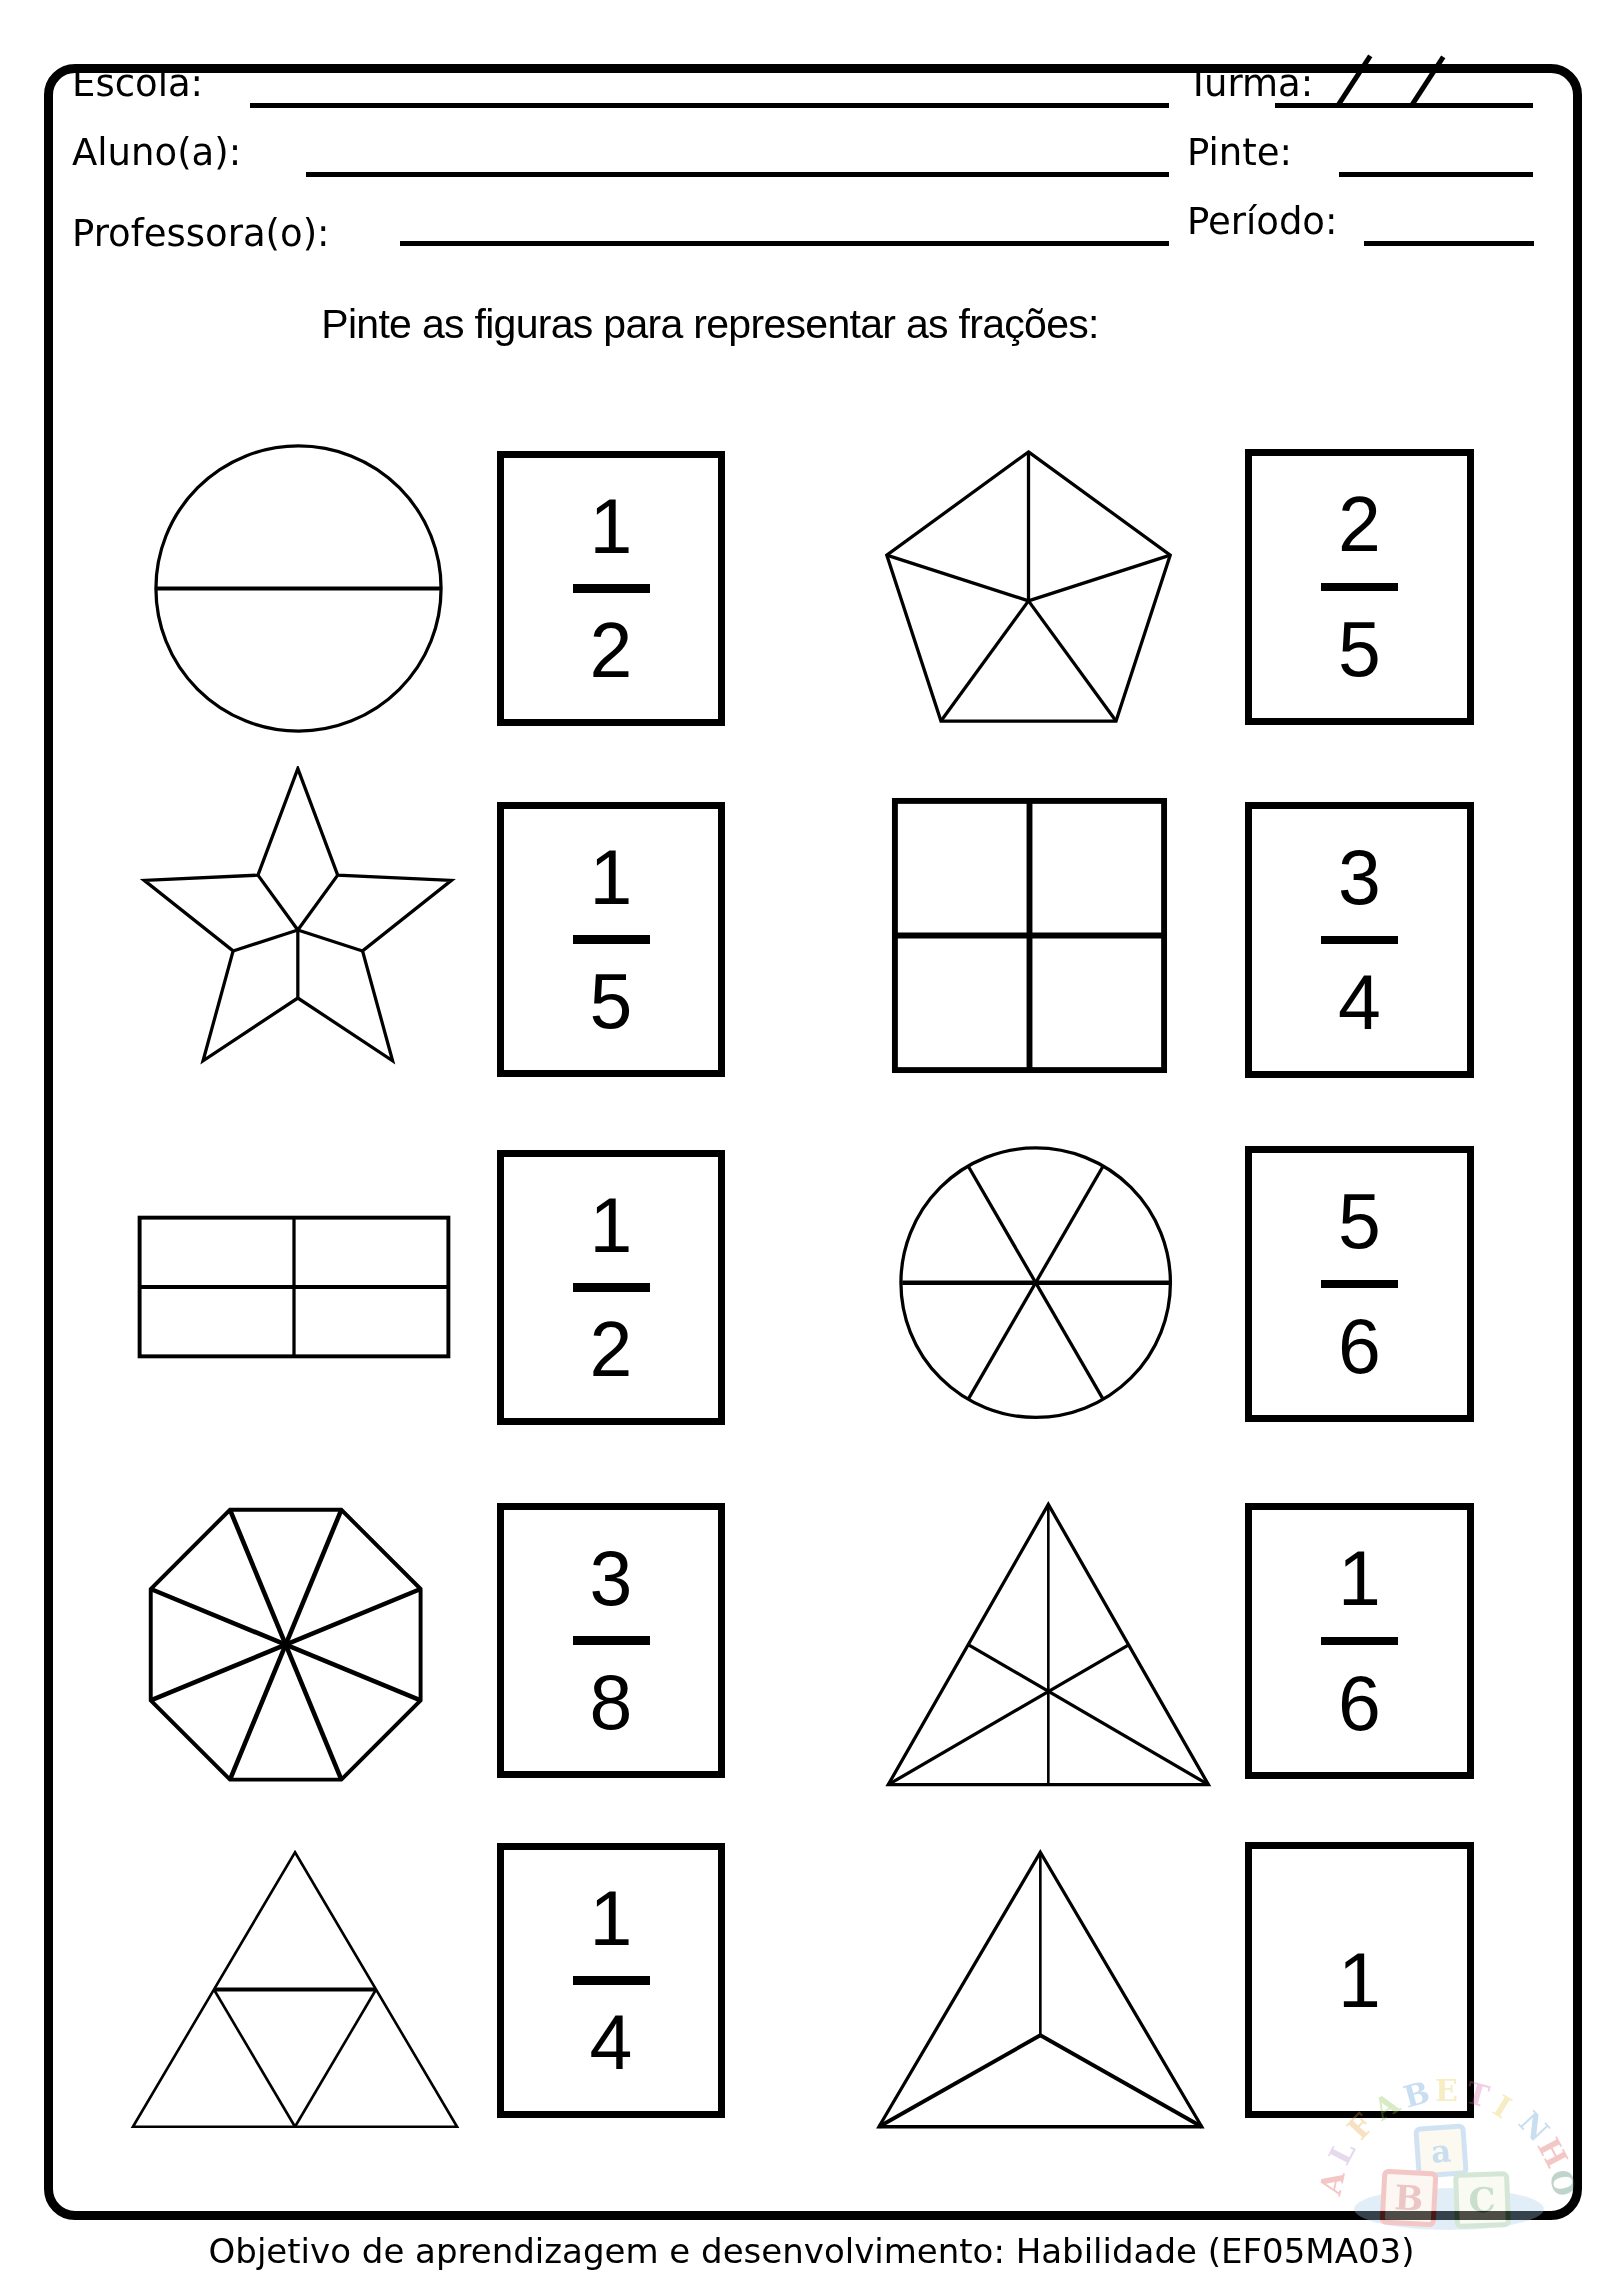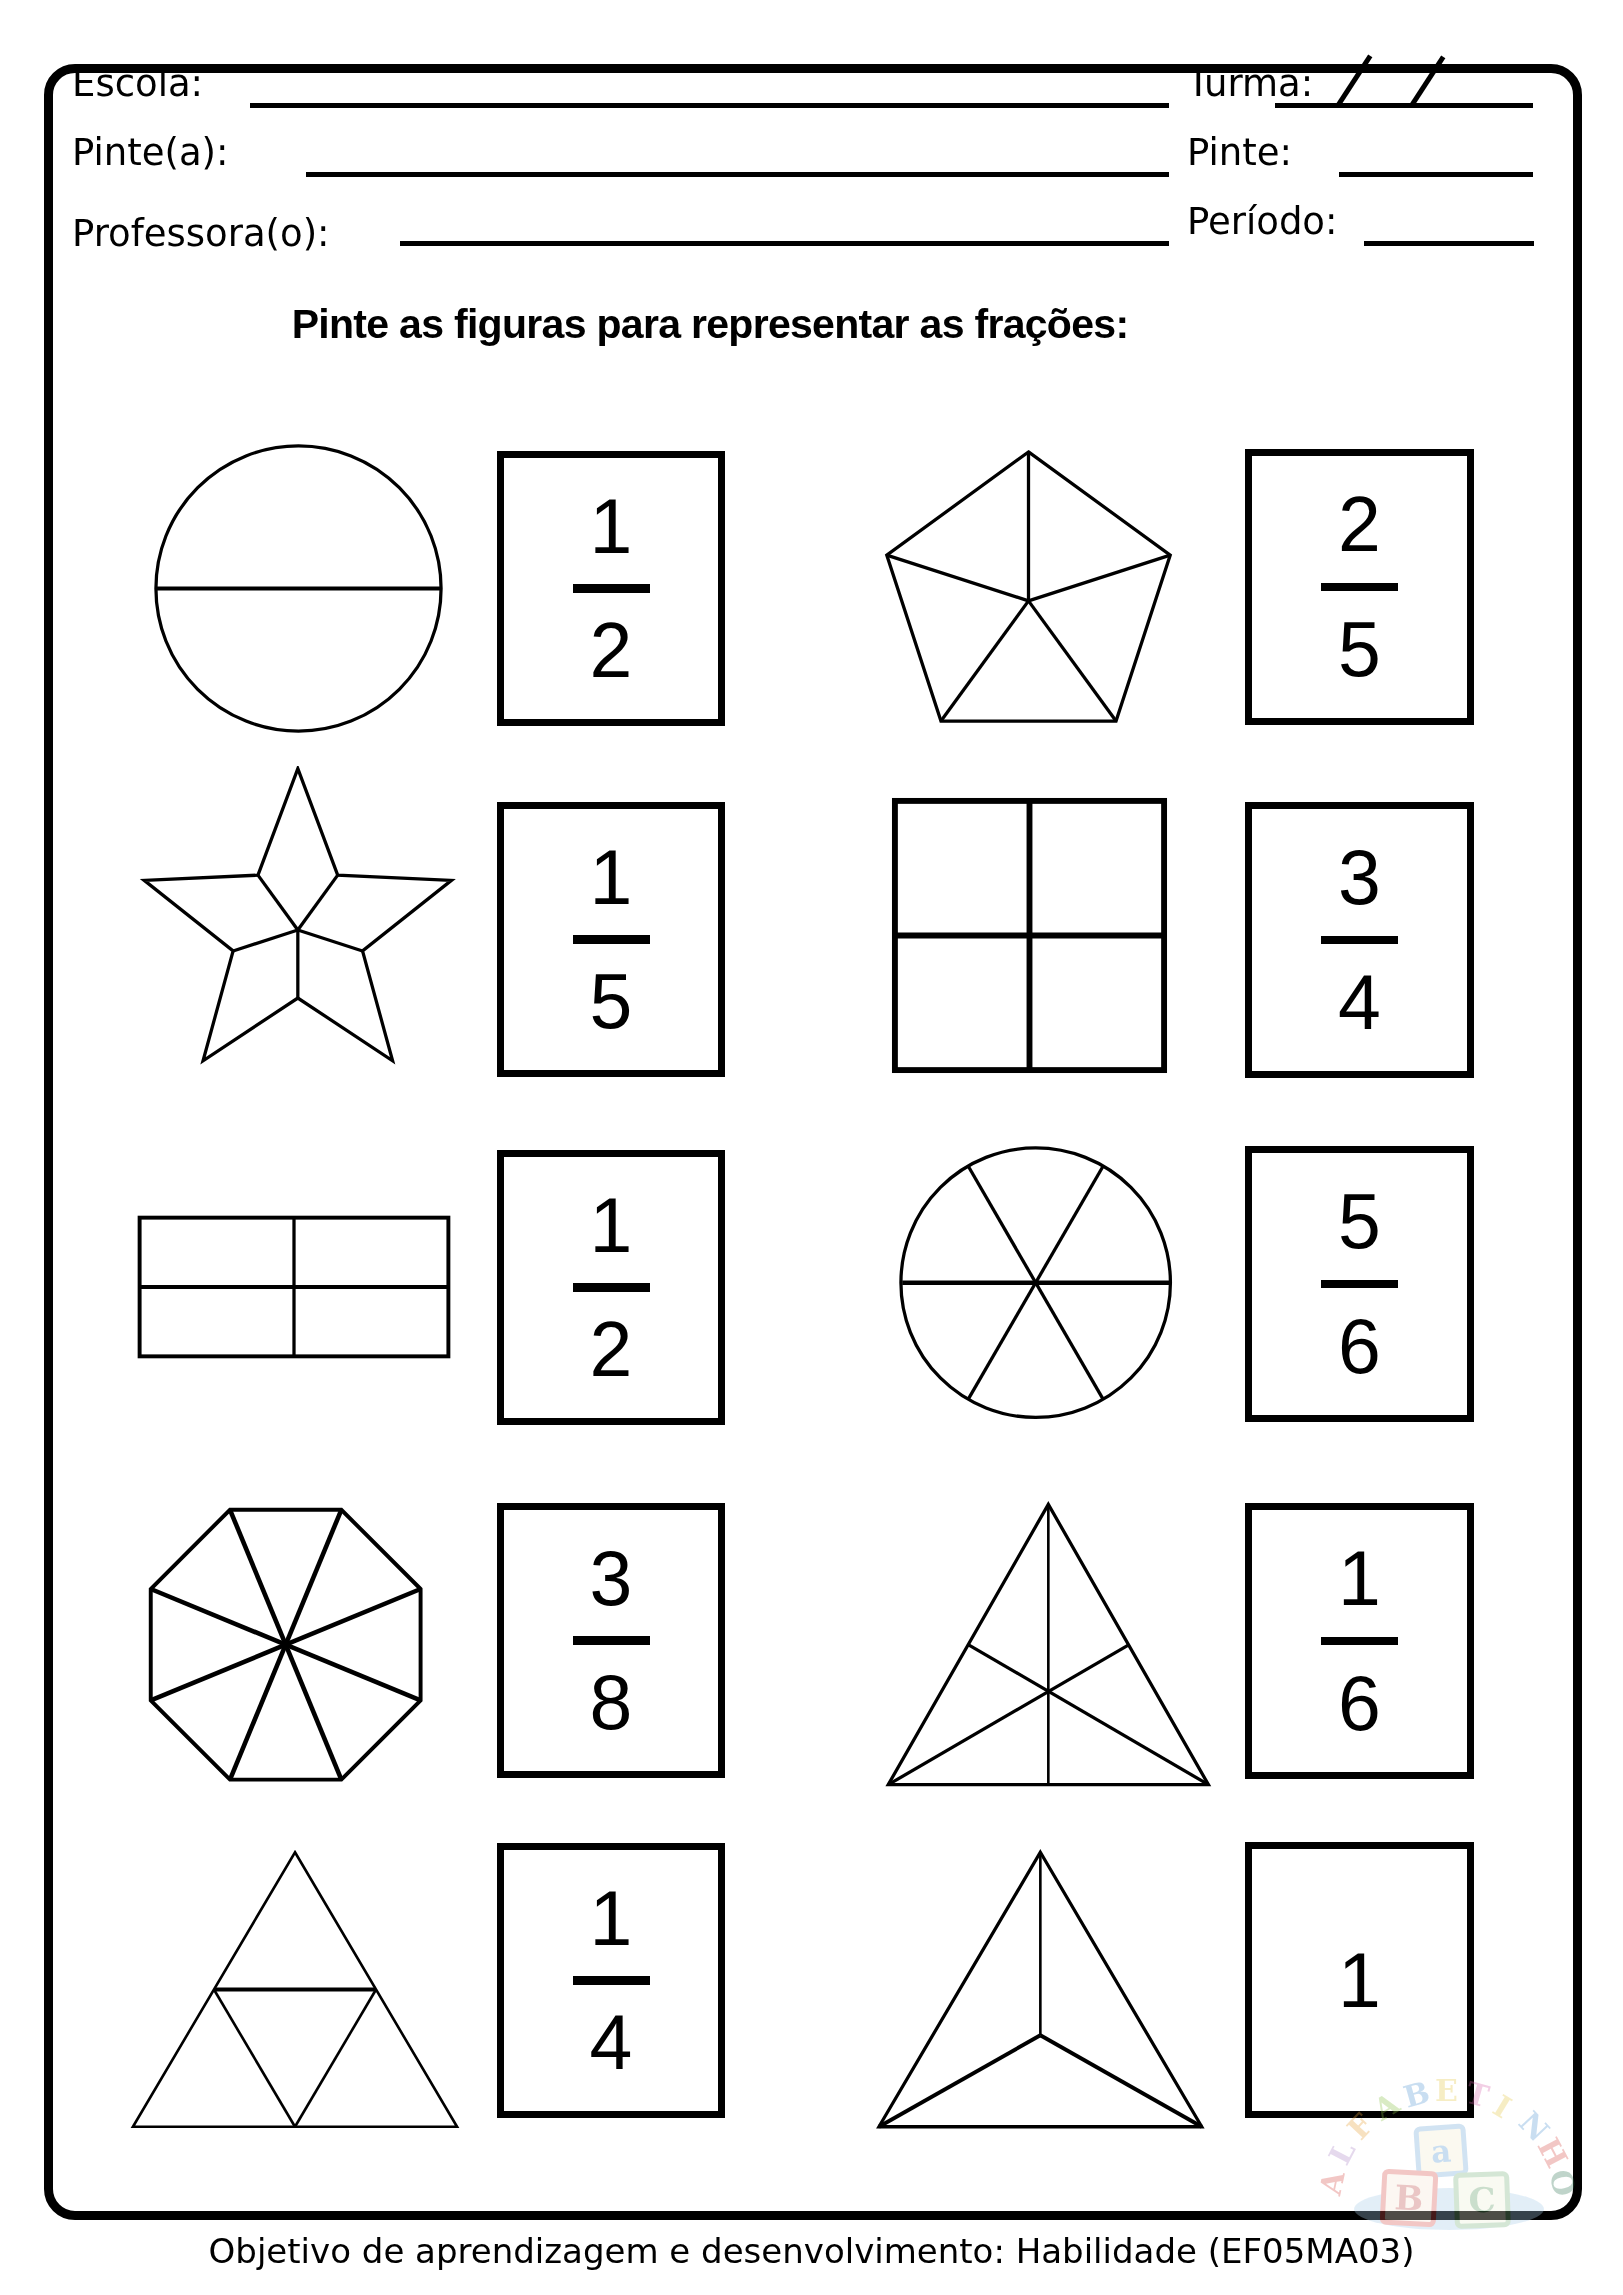--- a/index.html
+++ b/index.html
@@ -9,21 +9,21 @@
   }
   .border-box{
     position:absolute;left:44px;top:64px;width:1538px;height:2156px;
     border:9.2px solid #000;border-radius:31px;box-sizing:border-box;background:transparent;
   }
   .hlabel{position:absolute;font-size:37px;line-height:1.05;color:#000;white-space:nowrap;}
   .hline{position:absolute;height:4.6px;background:#000;}
   .slash{position:absolute;width:4.6px;height:58px;background:#000;transform:rotate(33deg);}
   .title{
     position:absolute;left:0;top:301px;width:1420px;text-align:center;
-    font-family:"Liberation Sans",sans-serif;font-weight:700;font-size:41px;letter-spacing:-0.7px;
+    font-family:"Liberation Sans",sans-serif;font-weight:400;font-size:41px;letter-spacing:-0.7px;
   }
   .shape{position:absolute;}
   .shape svg{display:block;}
   .fbox{
     position:absolute;border:7.2px solid #000;background:#fff;box-sizing:border-box;
     display:flex;flex-direction:column;align-items:center;justify-content:center;
   }
   .fbox .num,.fbox .den{
     font-family:"Liberation Sans",sans-serif;font-size:77px;line-height:1;color:#000;
   }
@@ -53,21 +53,21 @@
 
 <div class="border-box"></div>
 
 <span class="hlabel" style="left:72px;top:65px">Escola:</span>
 <div class="hline" style="left:250px;top:103px;width:919px"></div>
 <span class="hlabel" style="left:1187px;top:65px">Turma:</span>
 <div class="hline" style="left:1275px;top:103px;width:258px"></div>
 <div class="slash" style="left:1352px;top:51px"></div>
 <div class="slash" style="left:1425px;top:52px"></div>
 
-<span class="hlabel" style="left:72px;top:134px">Pinte(a):</span>
+<span class="hlabel" style="left:72px;top:134px">Aluno(a):</span>
 <div class="hline" style="left:306px;top:172px;width:863px"></div>
 <span class="hlabel" style="left:1187px;top:134px">Pinte:</span>
 <div class="hline" style="left:1339px;top:172px;width:194px"></div>
 
 <span class="hlabel" style="left:72px;top:215px">Professora(o):</span>
 <div class="hline" style="left:400px;top:241px;width:769px"></div>
 <span class="hlabel" style="left:1187px;top:203px">Período:</span>
 <div class="hline" style="left:1364px;top:241px;width:170px"></div>
 
 <div class="title">Pinte as figuras para representar as frações:</div>

